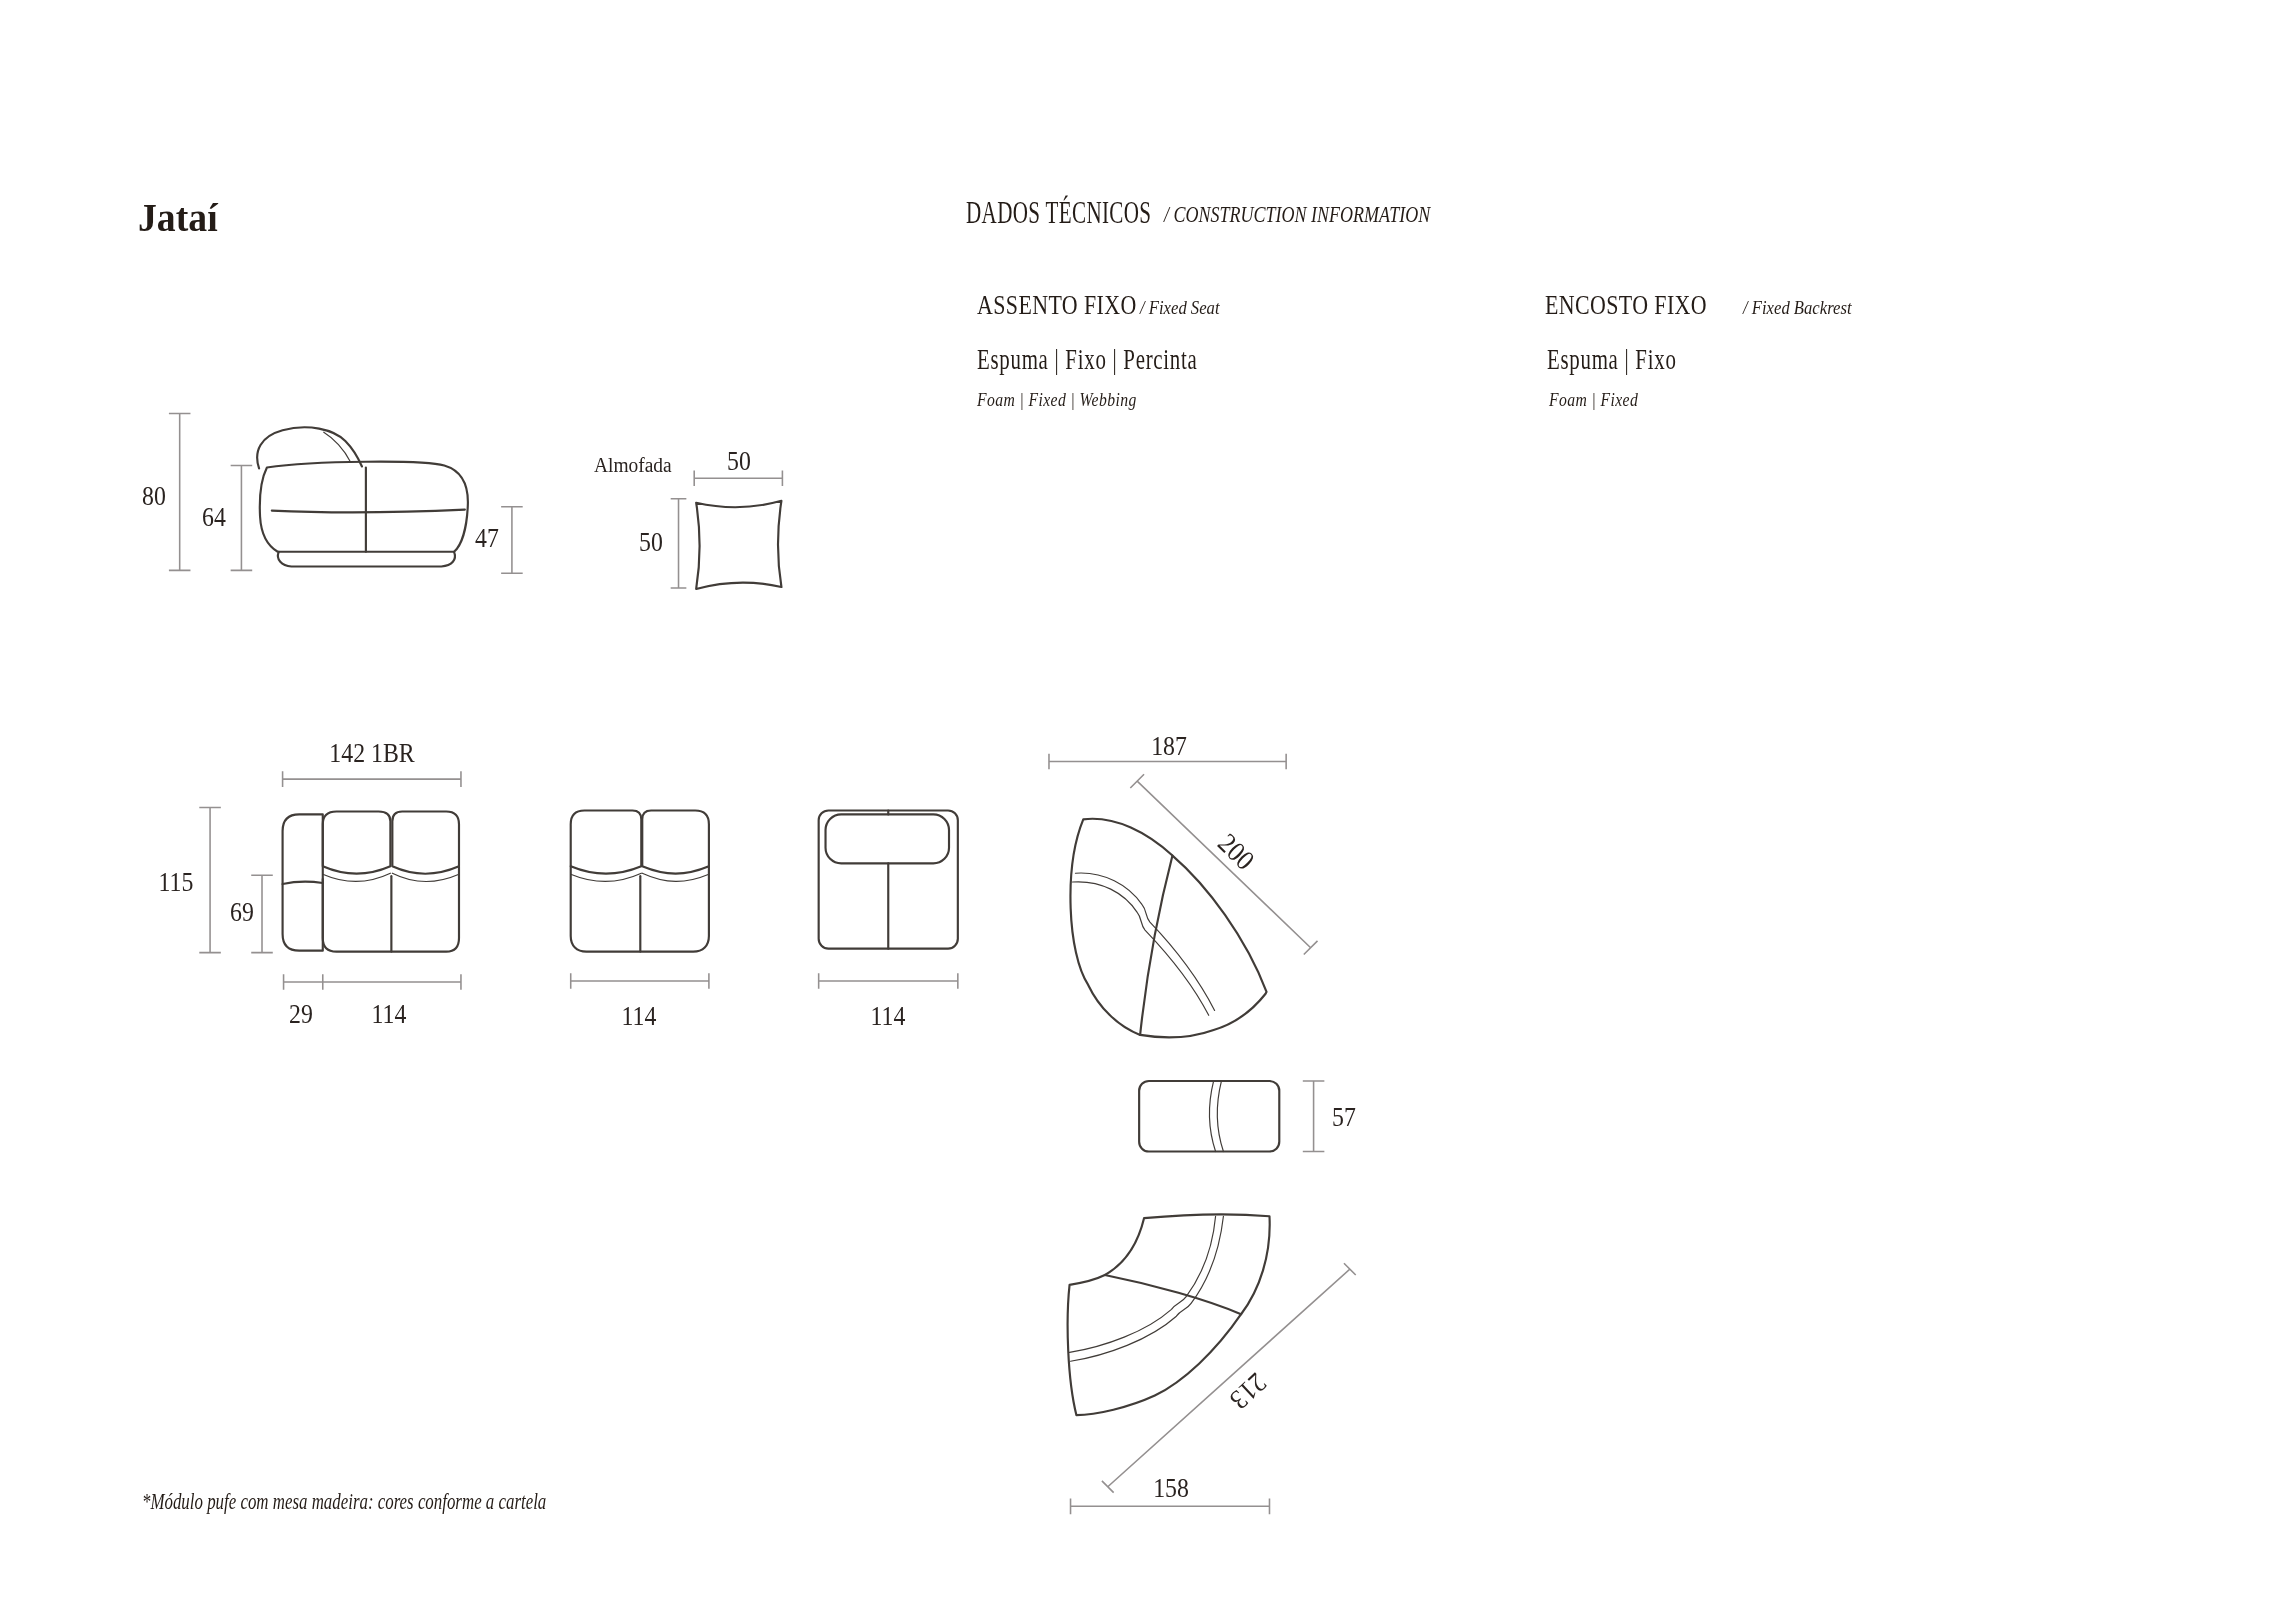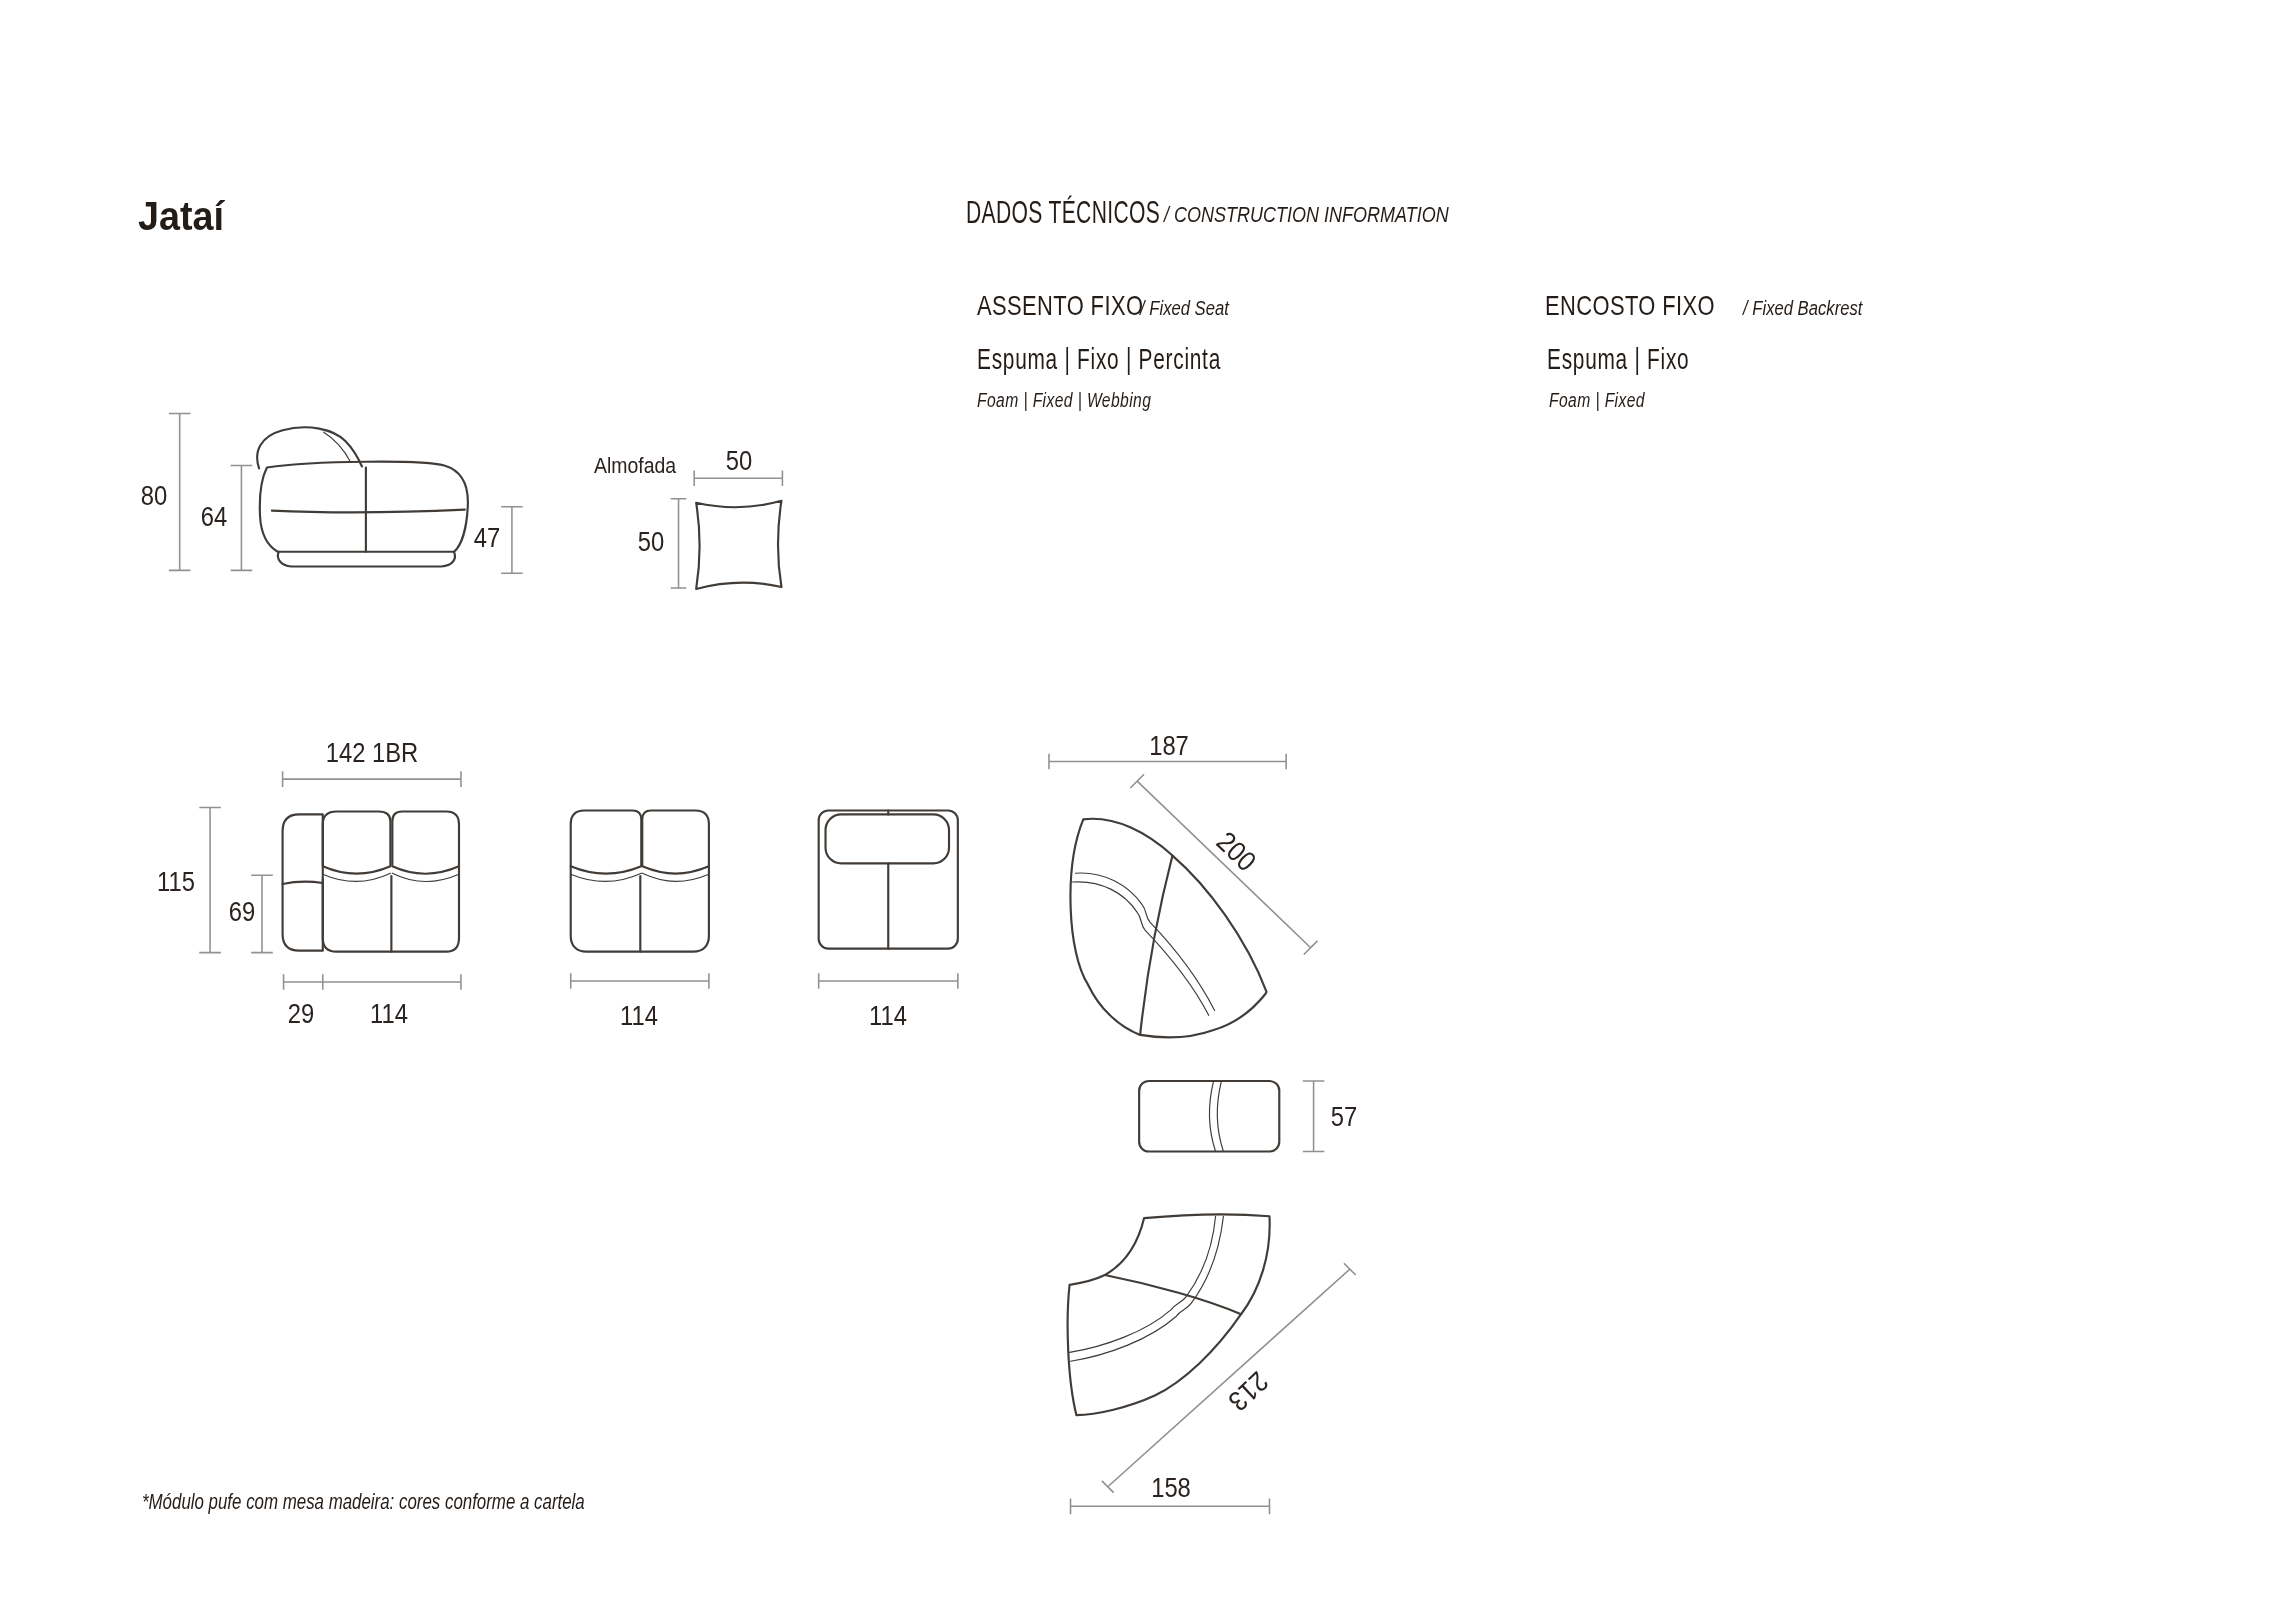--- a/index.html
+++ b/index.html
@@ -1,17 +1,17 @@
 <!DOCTYPE html>
 <html><head>
 <meta charset="utf-8">
 <style>
   html,body{margin:0;padding:0;background:#ffffff;}
   #sheet{position:relative;width:2292px;height:1620px;background:#fff;overflow:hidden;
-         font-family:Liberation Sans, sans-serif;color:#2a2320;}
+         font-family:Liberation Serif, serif;color:#2a2320;}
   #drawings{position:absolute;left:0;top:0;width:2292px;height:1620px;}
 
   .abs{position:absolute;white-space:nowrap;}
   .title{font-size:41px;font-weight:bold;color:#241c17;transform:scaleX(.92);transform-origin:0 0;}
   .h-pt{font-size:31px;color:#241c17;transform:scaleX(.68);transform-origin:0 0;letter-spacing:0.5px;}
   .h-en{font-size:22.5px;font-style:italic;color:#241c17;transform:scaleX(.80);transform-origin:0 0;}
   .spec-title{font-size:27.4px;color:#241c17;transform:scaleX(.80);transform-origin:0 0;letter-spacing:0.5px;}
   .spec-title-en{font-size:19.6px;font-style:italic;color:#241c17;transform:scaleX(.85);transform-origin:0 0;}
   .spec-mat{font-size:29px;color:#241c17;transform:scaleX(.72);transform-origin:0 0;letter-spacing:1px;}
   .spec-mat-en{font-size:19.6px;font-style:italic;color:#241c17;transform:scaleX(.80);transform-origin:0 0;letter-spacing:0.5px;}

